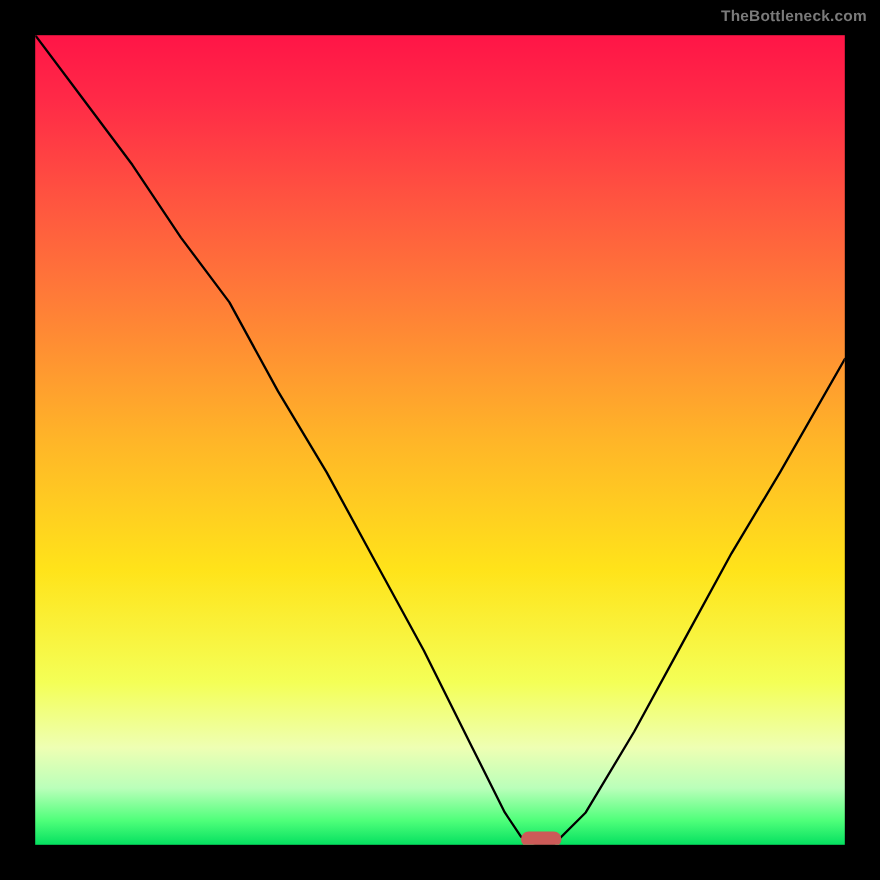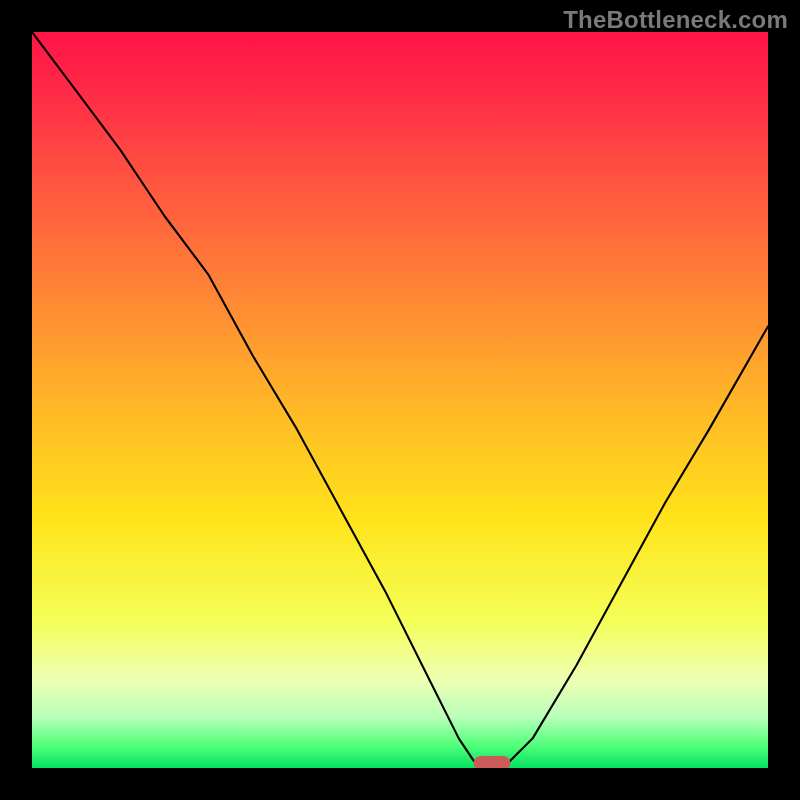--- a/index.html
+++ b/index.html
@@ -54,21 +54,21 @@
     stroke-linejoin: round;
   }
   .marker {
     fill: #cc5a58;
   }
   .watermark {
     position: absolute;
     top: 6px;
     right: 12px;
     font-family: Arial, Helvetica, sans-serif;
-    font-size: 24px;
+    font-size: 14px;
     font-weight: 600;
     color: #7a7a7a;
     letter-spacing: 0.2px;
     user-select: none;
   }
 </style>
 </head>
 <body>
 
 <div class="frame">

